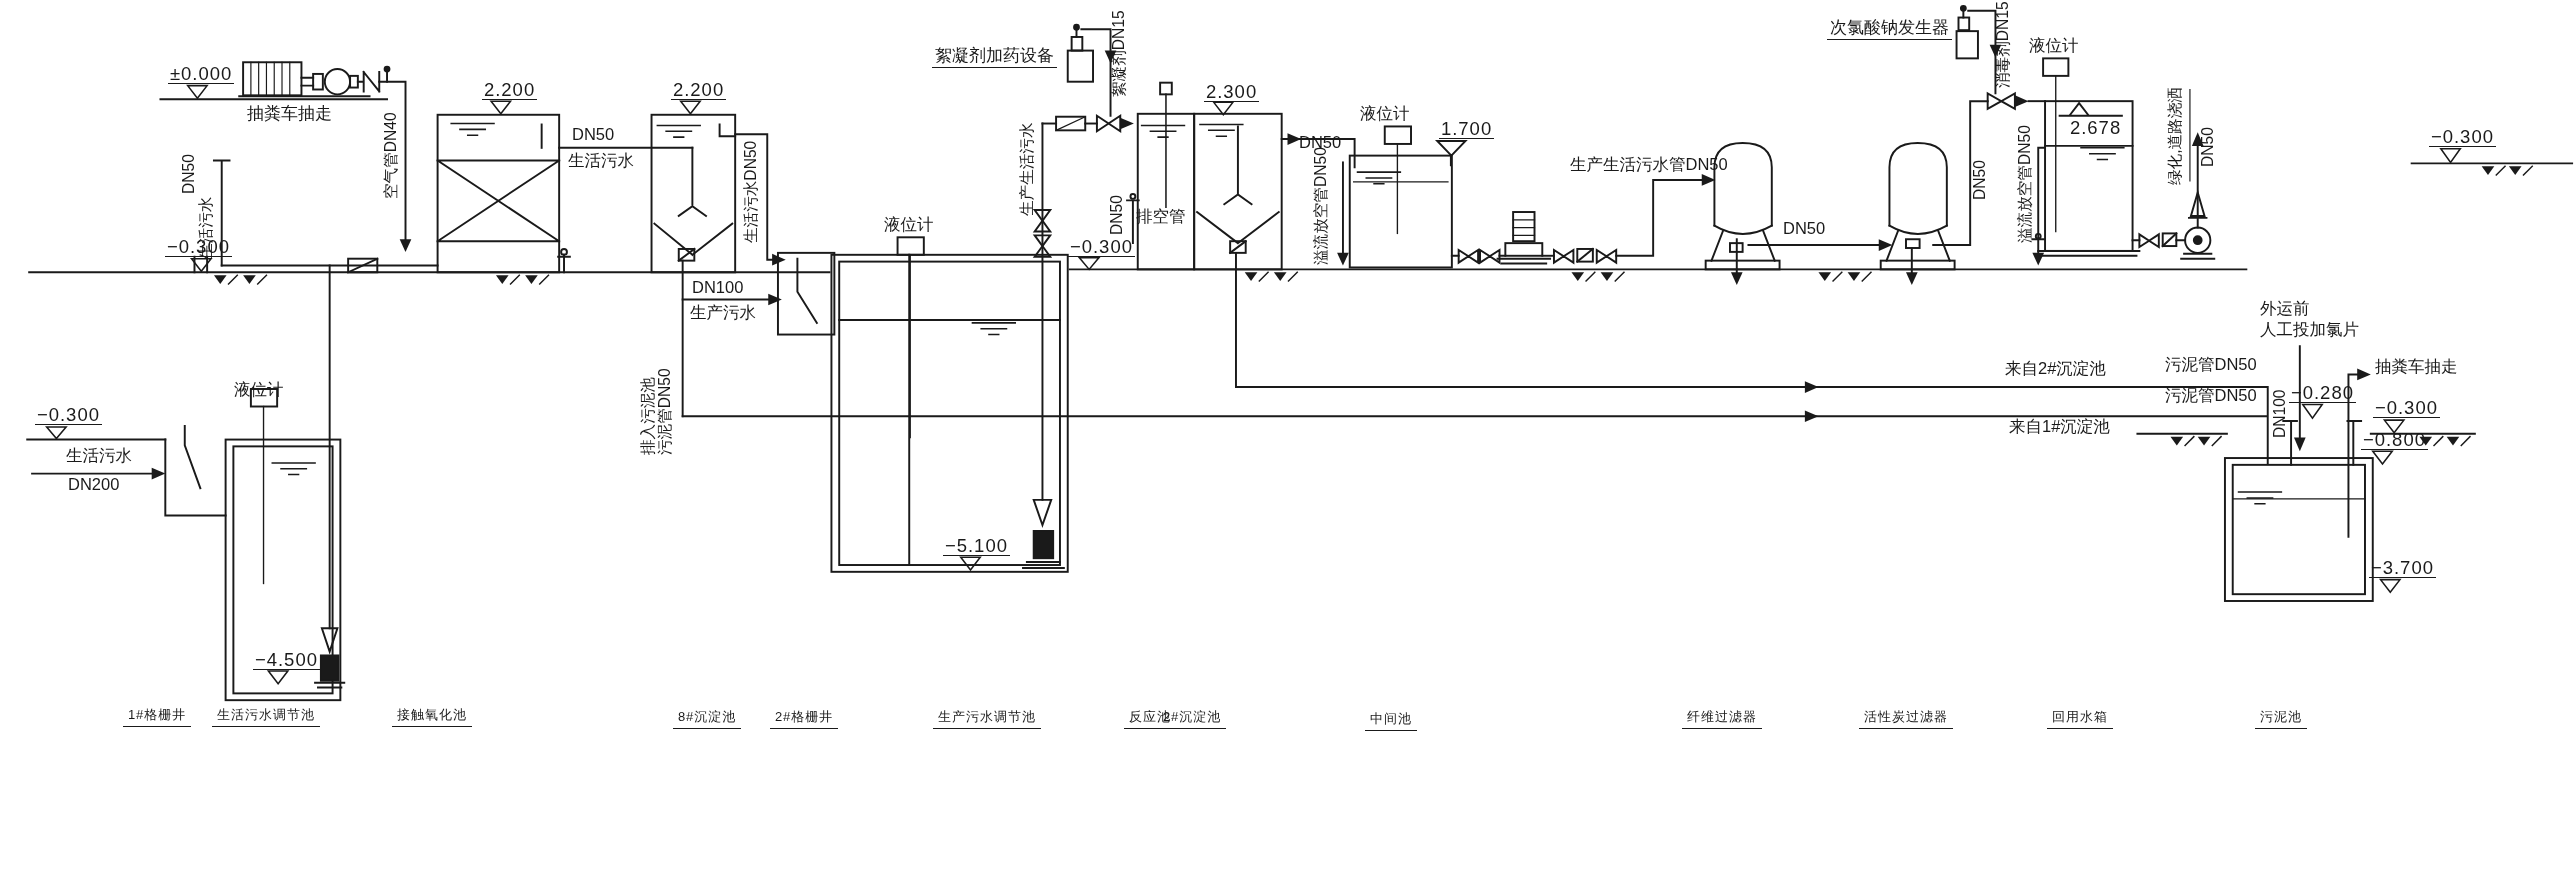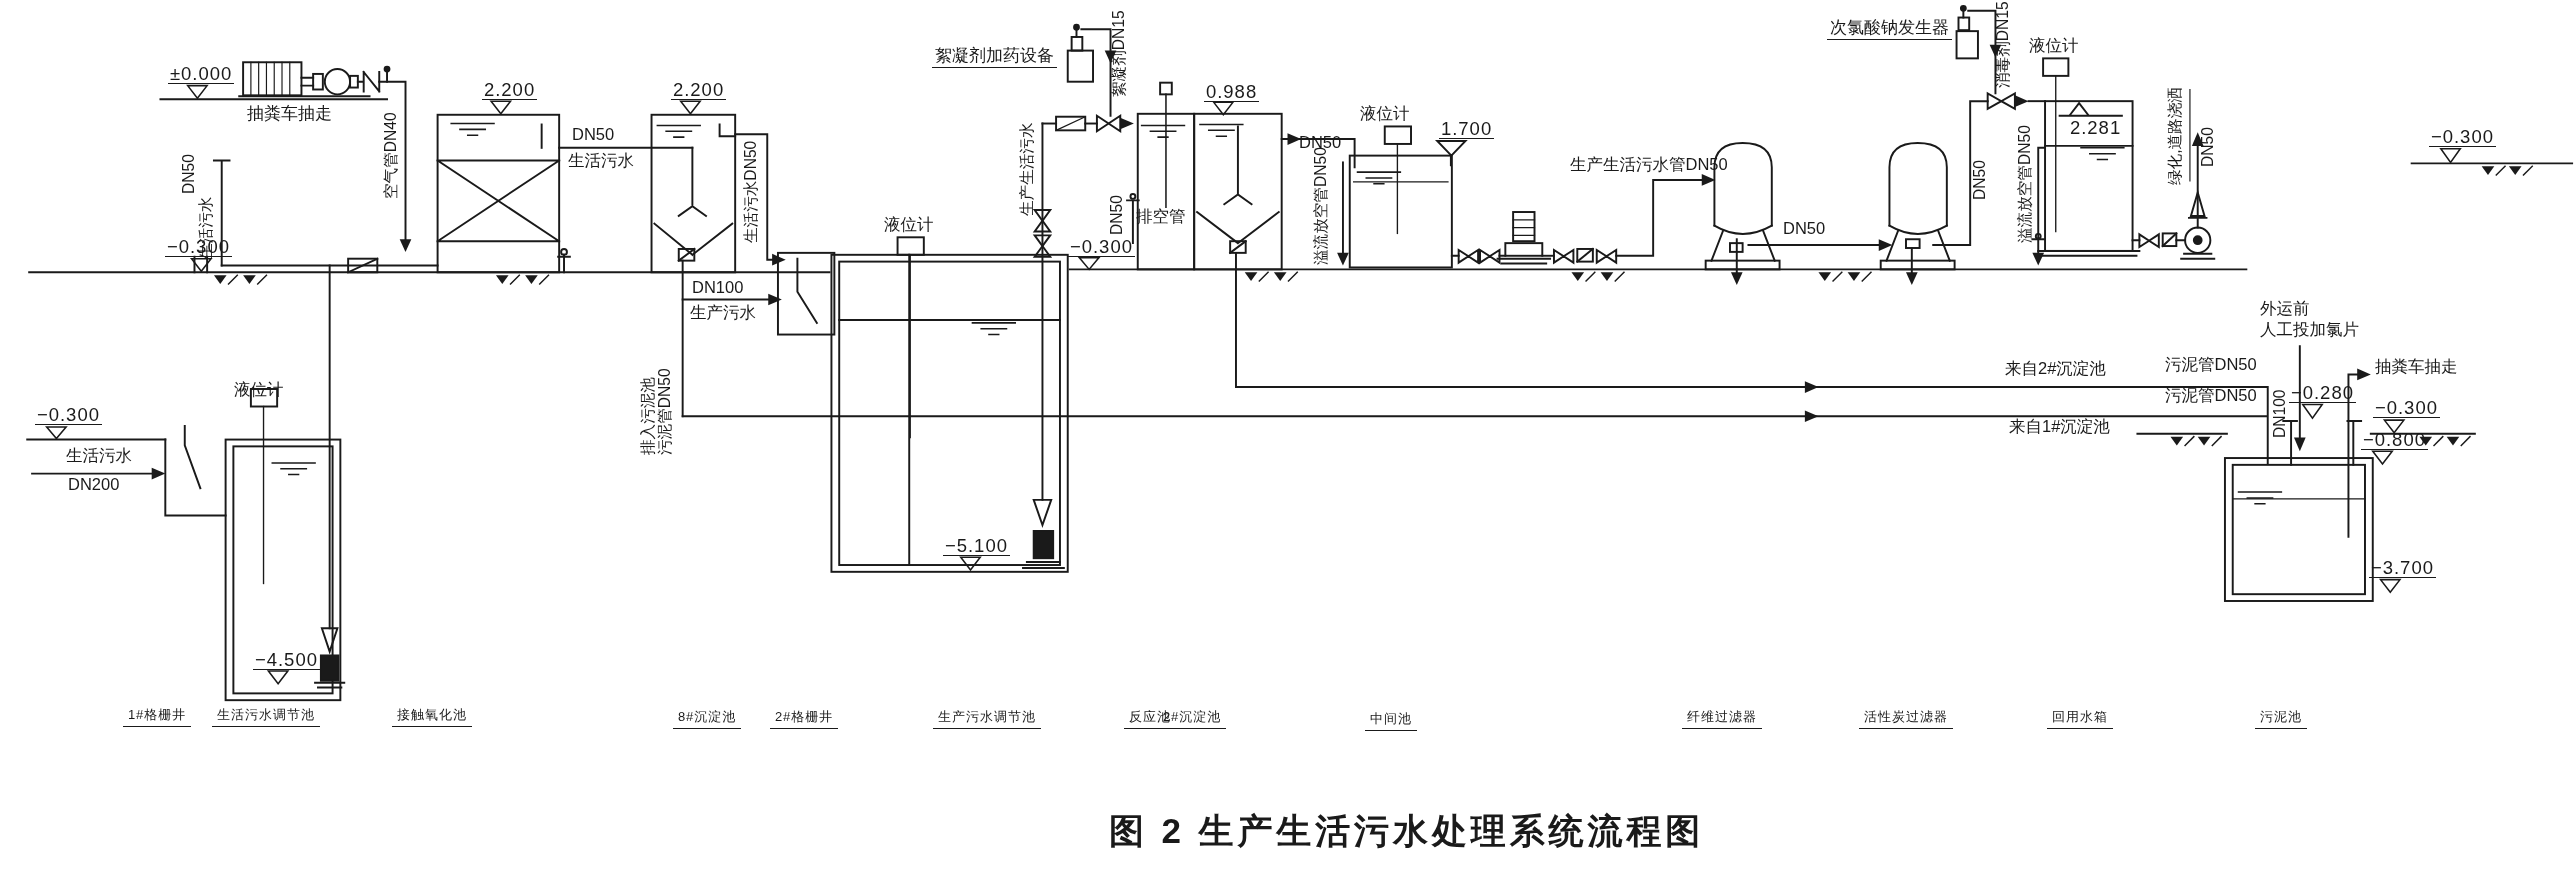--- a/index.html
+++ b/index.html
@@ -301,26 +301,26 @@
 <div class="lb" style="left:234px;top:381px">液位计</div>
 <div class="lb" style="left:884px;top:216px">液位计</div>
 <div class="lb" style="left:1360px;top:105px">液位计</div>
 <div class="lb" style="left:2029px;top:37px">液位计</div>
 
 <div class="lb elev" style="left:168px;top:64px">±0.000</div>
 <div class="lb elev" style="left:165px;top:237px">−0.300</div>
 <div class="lb elev" style="left:35px;top:405px">−0.300</div>
 <div class="lb elev" style="left:482px;top:80px">2.200</div>
 <div class="lb elev" style="left:671px;top:80px">2.200</div>
-<div class="lb elev" style="left:1204px;top:82px">0.988</div>
+<div class="lb elev" style="left:1204px;top:82px">2.300</div>
 <div class="lb elev" style="left:1068px;top:237px">−0.300</div>
 <div class="lb elev" style="left:943px;top:536px">−5.100</div>
 <div class="lb elev" style="left:253px;top:650px">−4.500</div>
 <div class="lb elev" style="left:1439px;top:119px">1.700</div>
-<div class="lb elev noul" style="left:2068px;top:118px">2.281</div>
+<div class="lb elev noul" style="left:2068px;top:118px">2.678</div>
 <div class="lb elev" style="left:2429px;top:127px">−0.300</div>
 <div class="lb elev" style="left:2289px;top:383px">−0.280</div>
 <div class="lb elev" style="left:2373px;top:398px">−0.300</div>
 <div class="lb elev" style="left:2361px;top:430px">−0.800</div>
 <div class="lb elev" style="left:2369px;top:558px">−3.700</div>
 
 <div class="lb" style="left:572px;top:126px">DN50</div>
 <div class="lb" style="left:568px;top:152px">生活污水</div>
 <div class="lb" style="left:692px;top:279px">DN100</div>
 <div class="lb" style="left:690px;top:304px">生产污水</div>
@@ -363,16 +363,15 @@
 <div class="lb unit" style="left:770px;top:710px">2#格栅井</div>
 <div class="lb unit" style="left:933px;top:710px">生产污水调节池</div>
 <div class="lb unit" style="left:1124px;top:710px">反应池</div>
 <div class="lb unit" style="left:1158px;top:710px">2#沉淀池</div>
 <div class="lb unit" style="left:1365px;top:712px">中间池</div>
 <div class="lb unit" style="left:1682px;top:710px">纤维过滤器</div>
 <div class="lb unit" style="left:1859px;top:710px">活性炭过滤器</div>
 <div class="lb unit" style="left:2047px;top:710px">回用水箱</div>
 <div class="lb unit" style="left:2255px;top:710px">污泥池</div>
 
-<div class="lb title" style="left:1109px;top:813px">图 2  生产生活污水处理系统流程图</div>
 
 </div>
 
 
 </body></html>

